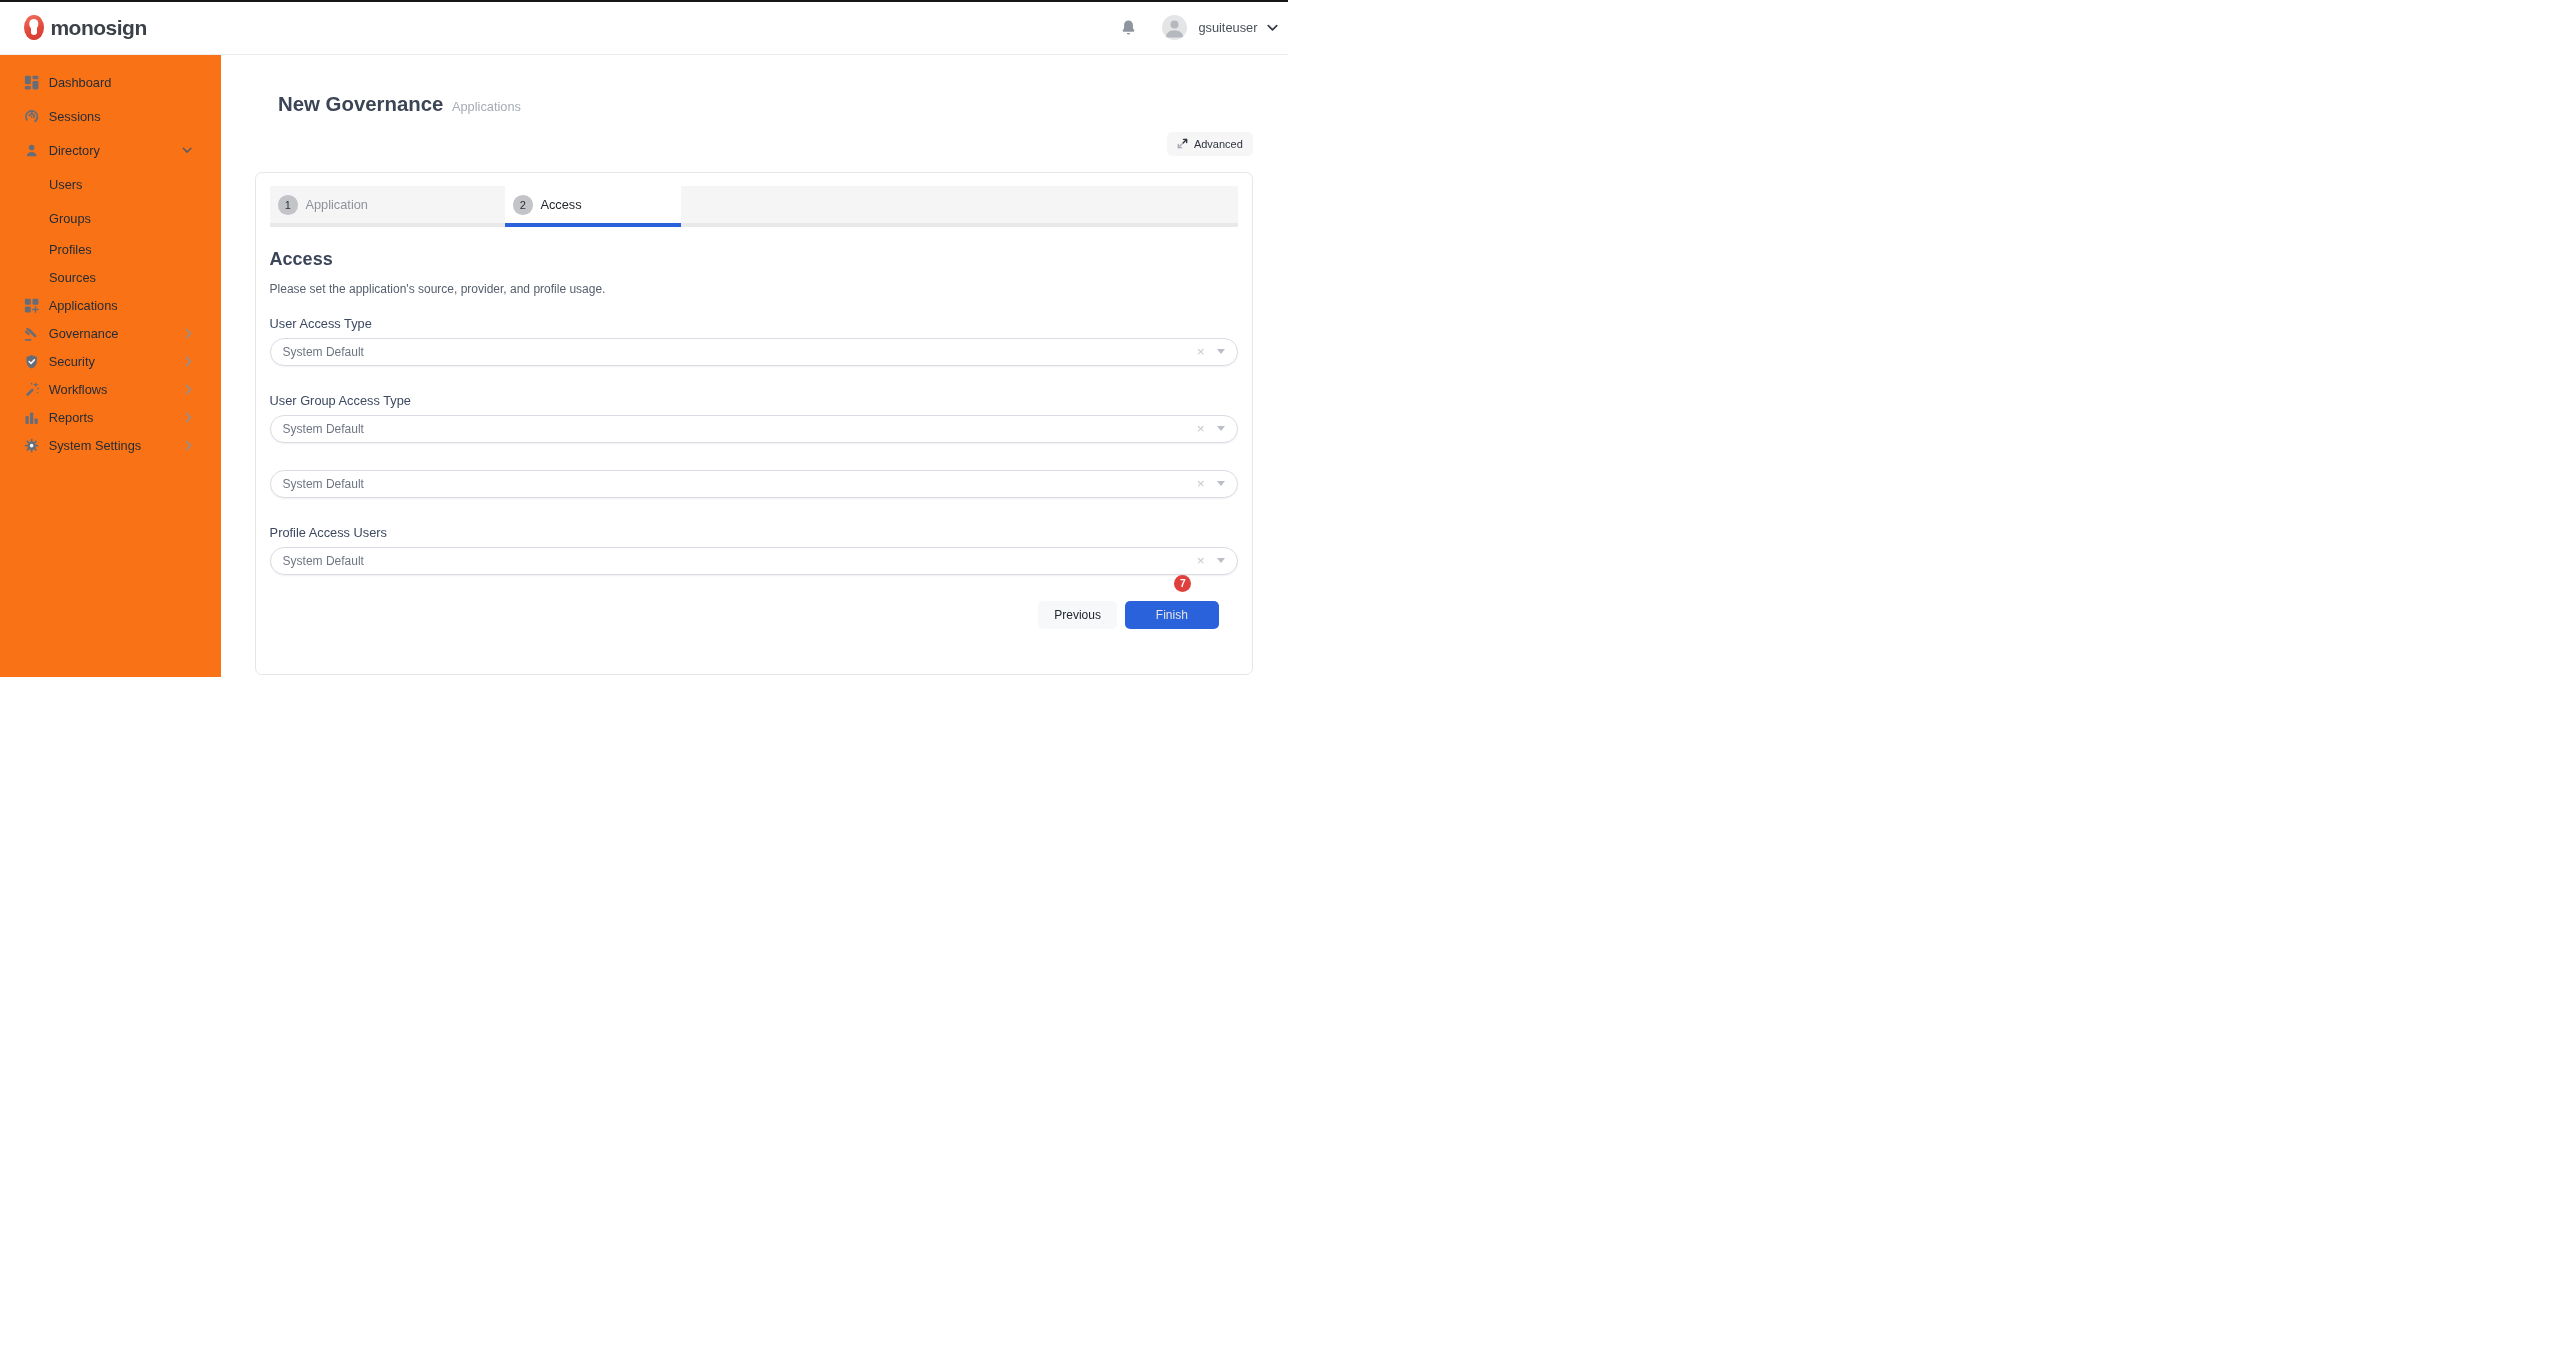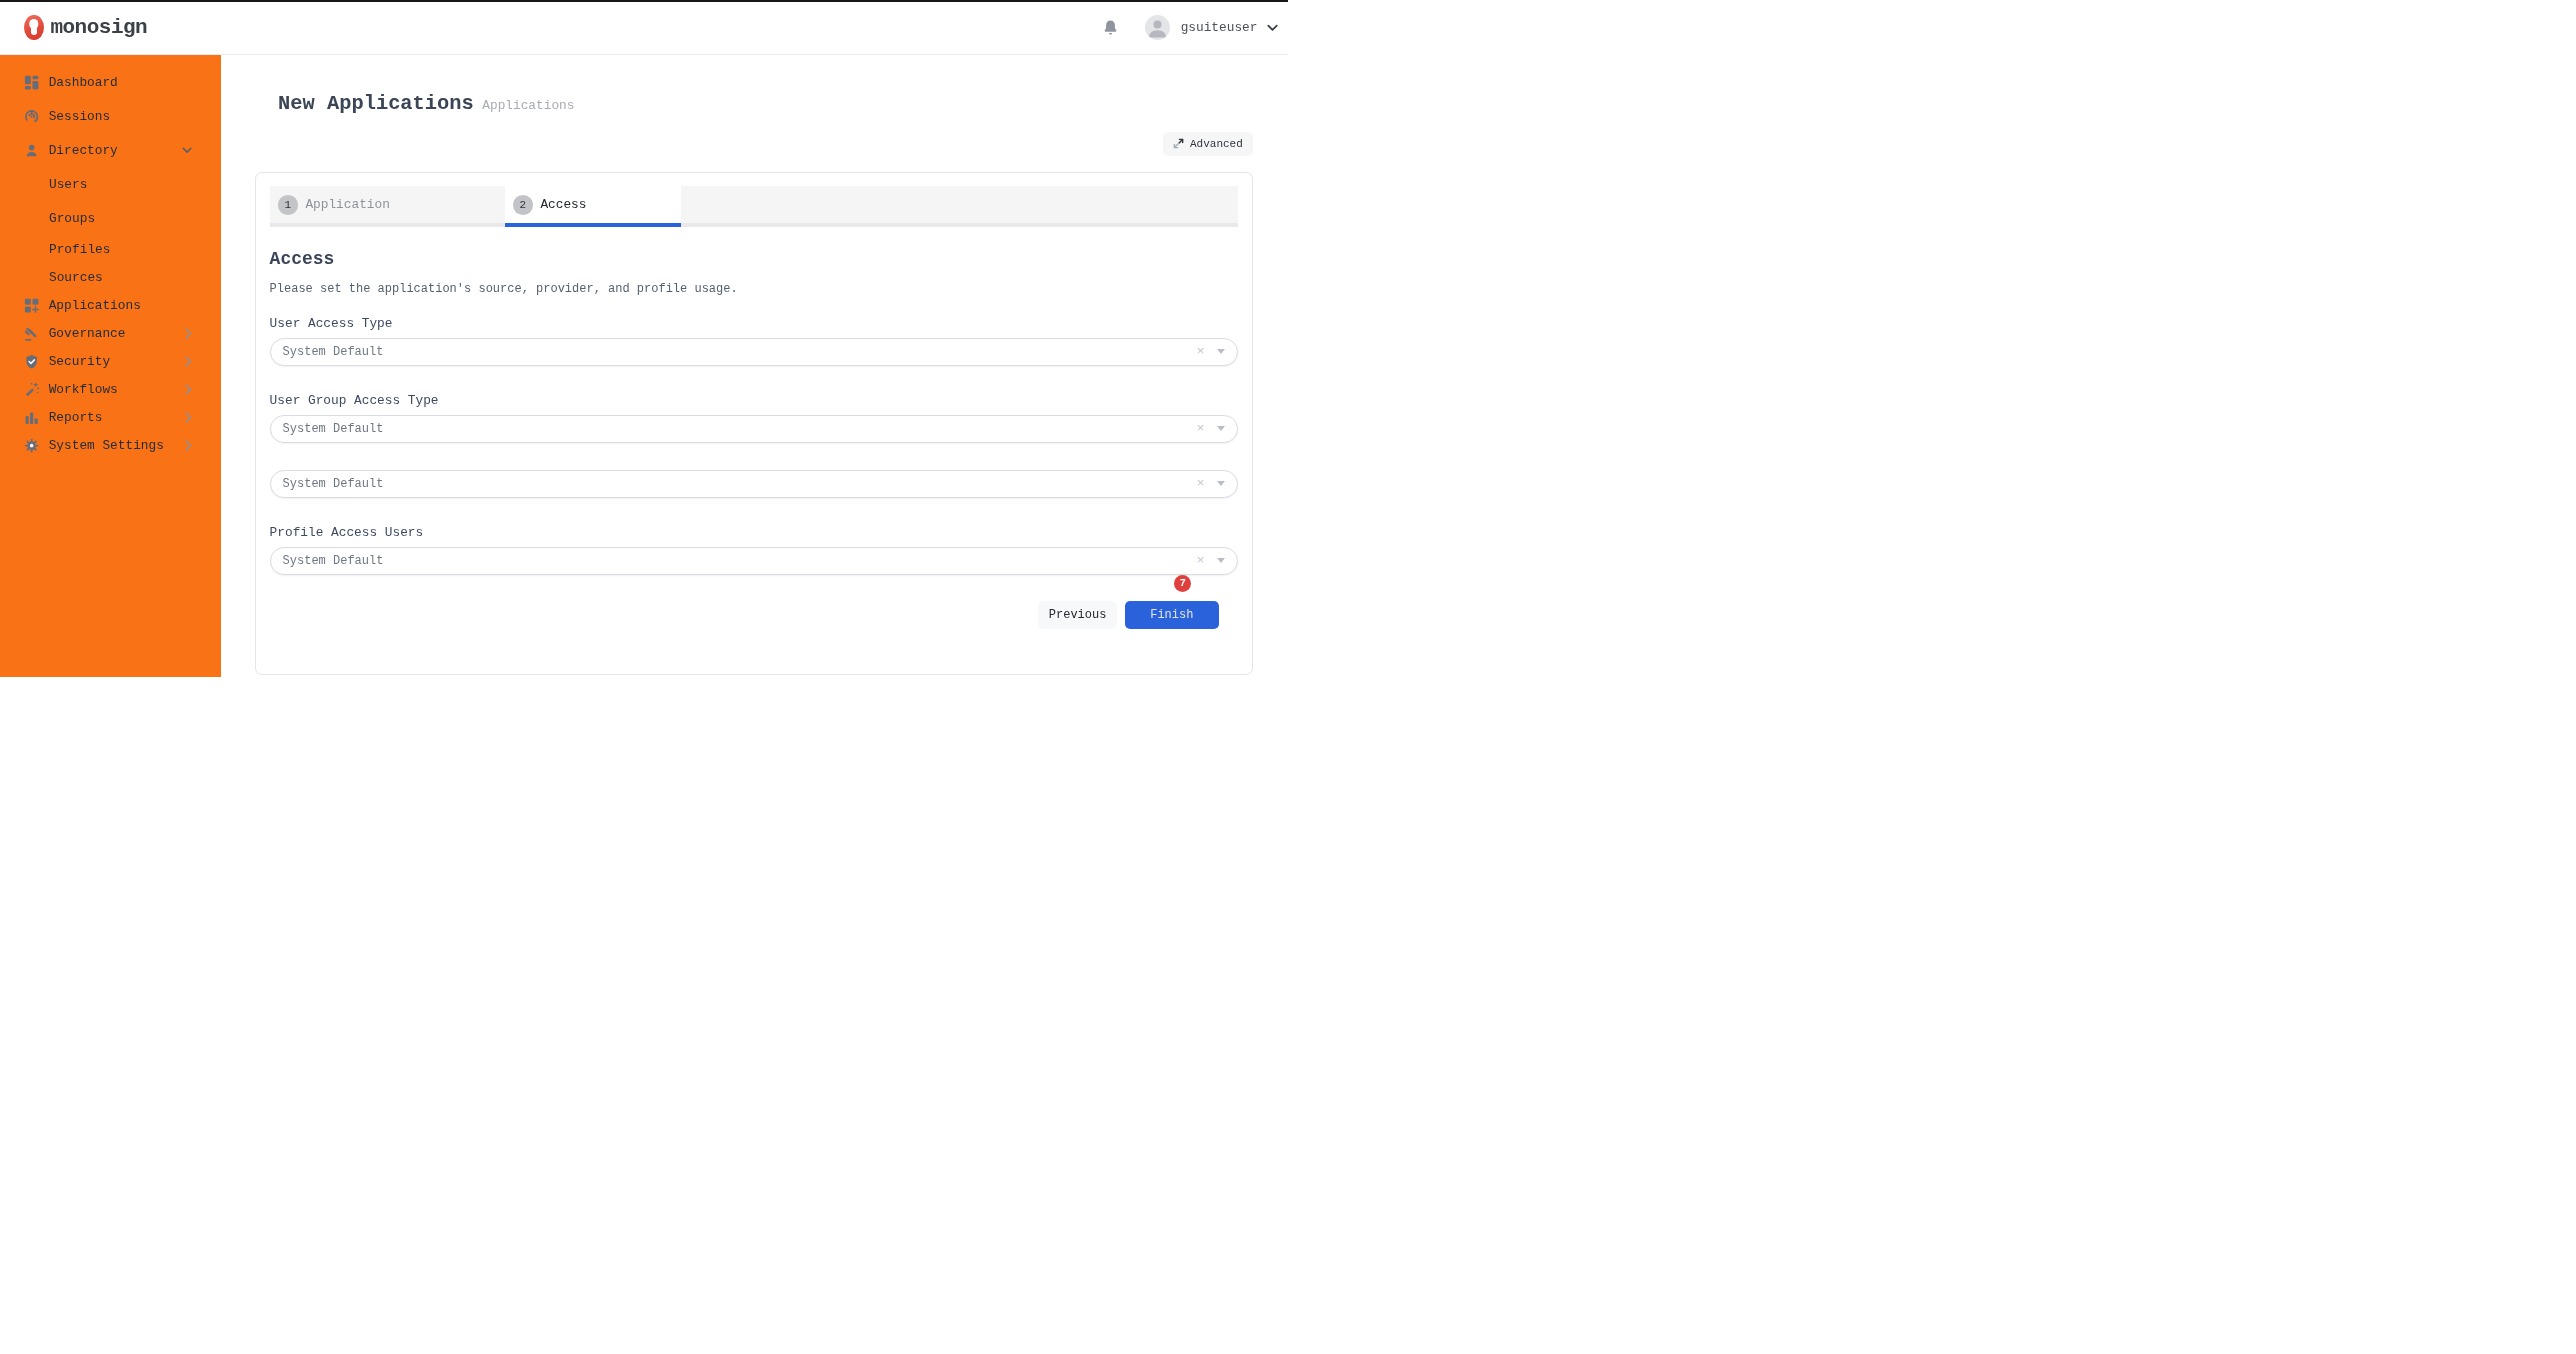--- a/index.html
+++ b/index.html
@@ -1,18 +1,18 @@
 <!DOCTYPE html>
 <html style="font-size:13.6px"><head>
 <meta charset="utf-8">
 <style>
   * { margin:0; padding:0; box-sizing:border-box; }
   html,body { background:#ffffff; }
   body { font-family:"Liberation Sans","DejaVu Sans",sans-serif; color:#242a33; }
-  .screen { width:1288px; height:677px; overflow:hidden; display:flex; flex-direction:column; background:#fff;font-family:Liberation Mono, monospace; }
+  .screen { width:1288px; height:677px; overflow:hidden; display:flex; flex-direction:column; background:#fff; }
   .screen-edge { height:1.7px; background:#161616; flex:none; }
 
   
   .topbar { height:53px; flex:none; background:#fff; border-bottom:0.9px solid #ececef;
             display:flex; align-items:center; padding:0 10.2px 0 24px; }
   .brand { display:flex; align-items:center; gap:6.8px; cursor:pointer; }
   .logo-mark { width:19.6px; height:25.6px; border-radius:50%;
                background:linear-gradient(160deg,#f0705f 0%,#e14a3c 55%,#d63a2e 100%);
                position:relative; flex:none; }
   .logo-mark::before { content:""; position:absolute; left:50%; top:4.3px; transform:translateX(-50%);
@@ -273,21 +273,21 @@
         <span class="side-caret">
           <svg width="6.8" height="11" viewBox="0 0 8 13" fill="none">
             <path d="M1.5 1.5 6.5 6.5 1.5 11.5" stroke="#8b9199" stroke-width="1.8" stroke-linecap="round" stroke-linejoin="round"></path>
           </svg>
         </span>
       </div>
     </nav>
 
     <main class="main">
       <div class="page-head">
-        <h1 class="page-title">New Applications</h1>
+        <h1 class="page-title">New Governance</h1>
         <span class="page-sub">Applications</span>
       </div>
 
       <div class="advanced-row">
         <button class="advanced-btn">
           <span style="display:flex;">
             <svg width="11" height="11" viewBox="0 0 13 13" fill="none" stroke-linecap="round" stroke-linejoin="round">
               <path d="M7.6 1.6h3.8v3.8" stroke="#2f353d" stroke-width="1.7"></path>
               <path d="M11.2 1.8 7.2 5.8" stroke="#2f353d" stroke-width="1.7"></path>
               <path d="M5.4 11.4H1.6V7.6" stroke="#aaafb6" stroke-width="1.7"></path>

